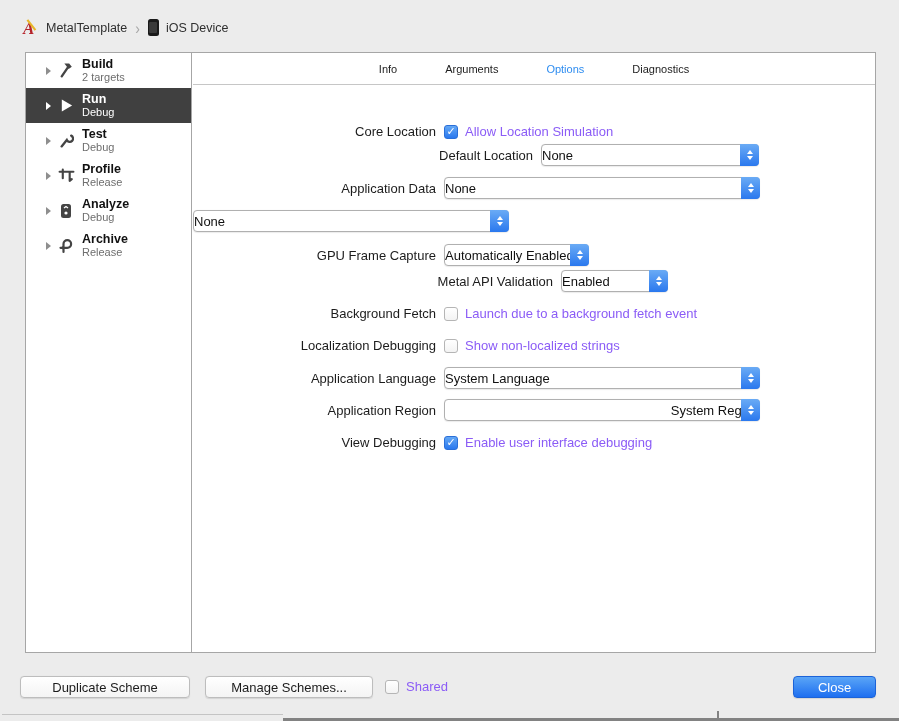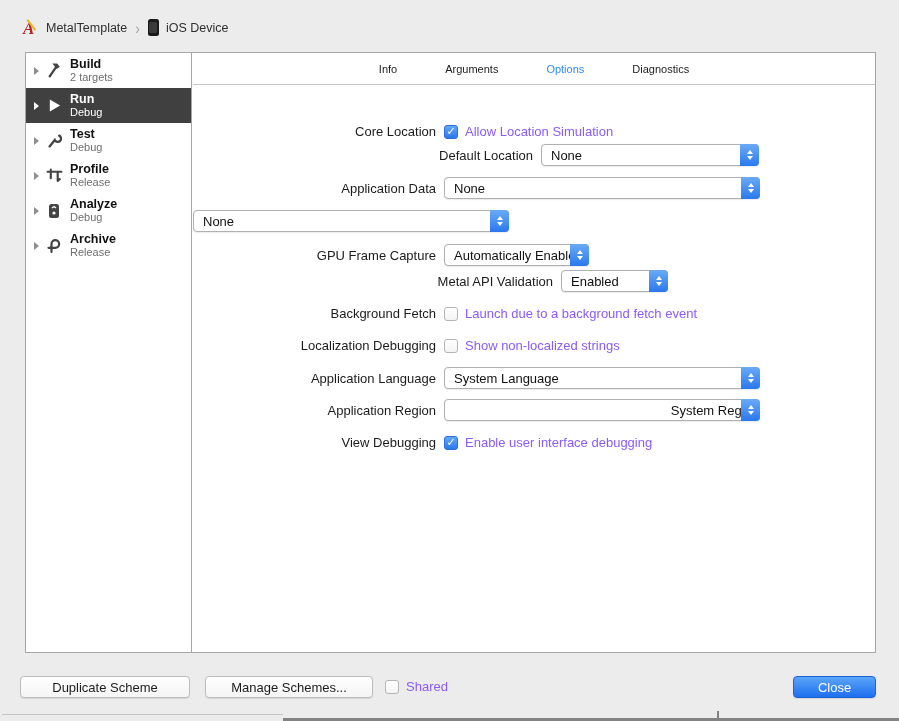--- a/index.html
+++ b/index.html
@@ -16,42 +16,42 @@
   .proj-icon { width:19px; height:19px; display:inline-block; }
   .device-icon { width:11px; height:17px; background:#1a1a1a; border-radius:2.5px; position:relative; display:inline-block; }
   .device-icon::after { content:""; position:absolute; left:1.5px; top:2.5px; right:1.5px; bottom:3px; background:#3a3a3a; border-radius:1px; }
 
   
   .panel-wrap { position:absolute; left:25px; top:52px; width:851px; height:601px; background:#fff; border:1px solid #a6a6a6; }
   .sidebar { position:absolute; left:0; top:0; width:166px; height:599px; background:#fff; border-right:1px solid #a6a6a6; }
   .main { position:absolute; left:167px; top:0; width:682px; height:599px; background:#fff; }
 
   
-  .side-item { height:35px; display:flex; align-items:center; padding-left:8px; cursor:default; }
+  .side-item { height:35px; display:flex; align-items:center; padding-left:20px; cursor:default; }
   .side-item.selected { background:#404040; color:#fff; }
   .disclosure { width:0; height:0; border-left:5px solid #8e8e8e; border-top:4px solid transparent; border-bottom:4px solid transparent; margin-right:5px; flex:0 0 auto; }
   .side-item.selected .disclosure { border-left-color:#fff; }
   .side-ic { width:20px; height:18px; margin-right:6px; flex:0 0 auto; display:flex; align-items:center; justify-content:center; }
   .side-ic svg { stroke:#444; fill:#444; }
   .side-item.selected .side-ic svg { stroke:#fff; fill:#fff; }
   .side-txt { line-height:1.15; }
   .side-title { font-size:12.5px; font-weight:bold; color:#111; }
   .side-sub { font-size:11px; color:#6e6e6e; }
   .side-item.selected .side-title, .side-item.selected .side-sub { color:#fff; }
 
   
   .tabbar { position:absolute; left:0; top:0; width:682px; height:32px; border-bottom:1px solid #c6c6c6; display:flex; align-items:center; justify-content:center; gap:48px; background:#fff; }
   .tab { font-size:11px; color:#1c1c1c; cursor:default; }
   .tab.selected { color:#2d8cf0; }
 
   
   .form { position:absolute; left:0; top:32px; width:682px; height:567px; }
   .frow { position:absolute; display:flex; align-items:center; }
   .flabel { text-align:right; padding-right:8px; font-size:13px; color:#1c1c1c; flex:0 0 auto; }
-  .popup { height:22px; background:#fff; border:1px solid #b0b0b0; border-radius:4px; position:relative; display:flex; align-items:center; padding-left:9px; font-size:13px; color:#111; box-shadow:0 0.5px 1px rgba(0,0,0,.08); }
+  .popup { height:22px; background:#fff; border:1px solid #b0b0b0; border-radius:4px; position:relative; display:flex; align-items:center; padding-left:0; font-size:13px; color:#111; box-shadow:0 0.5px 1px rgba(0,0,0,.08); }
   .stepper { position:absolute; right:-1px; top:-1px; width:19px; height:22px; border-radius:0 4px 4px 0; background:linear-gradient(#6aabf5,#2a78ee); display:flex; flex-direction:column; align-items:center; justify-content:center; gap:2px; }
   .chev-up { width:0; height:0; border-bottom:4px solid #fff; border-left:3.5px solid transparent; border-right:3.5px solid transparent; }
   .chev-dn { width:0; height:0; border-top:4px solid #fff; border-left:3.5px solid transparent; border-right:3.5px solid transparent; }
   .cbox { width:14px; height:14px; border-radius:3px; border:1px solid #b5b5b5; background:linear-gradient(#fff,#f3f3f3); margin-right:7px; flex:0 0 auto; position:relative; }
   .cbox.checked { background:linear-gradient(#64a8f5,#2a78ee); border-color:#2a6fd8; }
   .cbox.checked::after { content:"✓"; position:absolute; left:1.5px; top:-1px; color:#fff; font-size:11px; font-weight:bold; }
   .ctext { font-size:13px; color:#8b5cf6; }
 
   
   .footer { position:absolute; left:0; top:653px; width:899px; height:68px; background:#ececec; }

